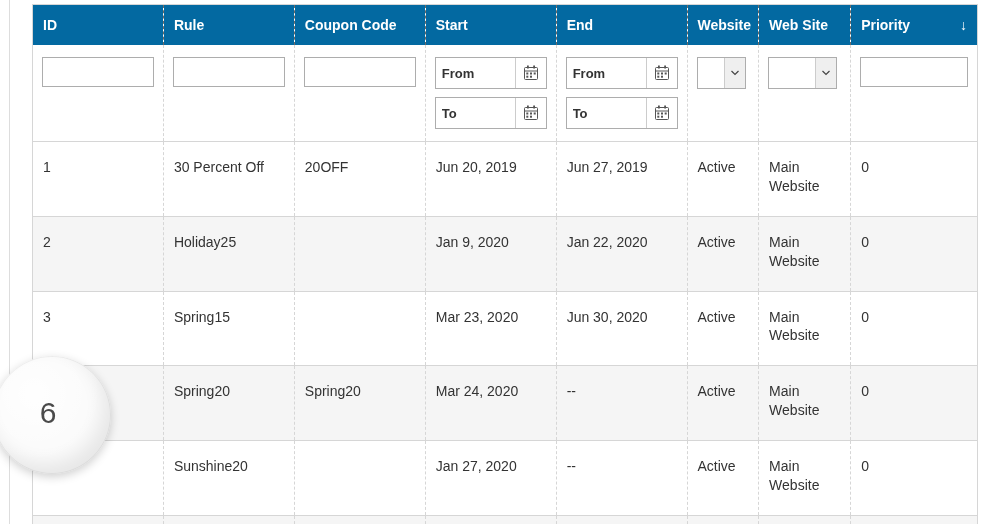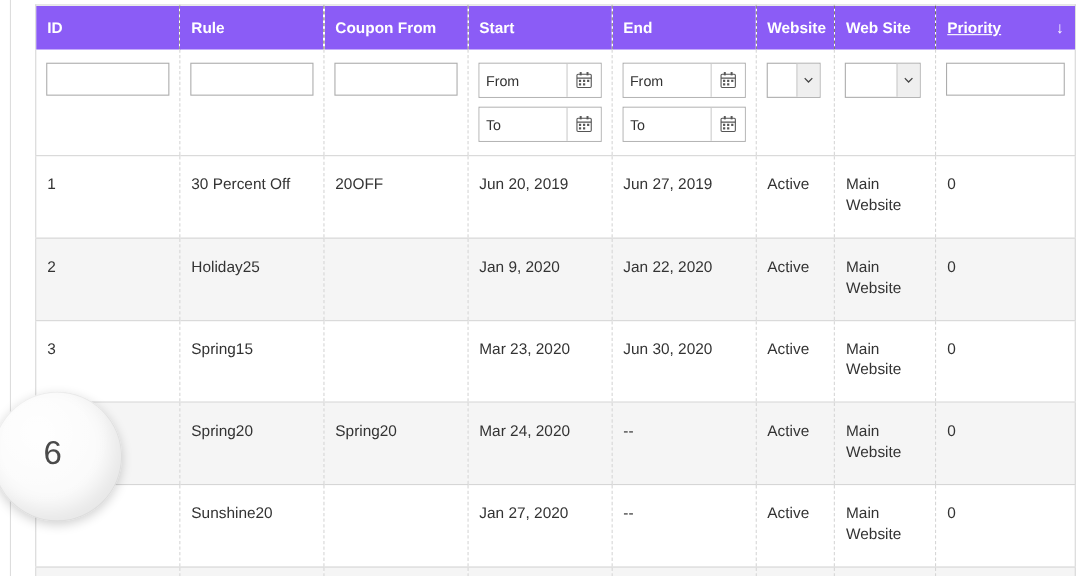--- a/index.html
+++ b/index.html
@@ -36,30 +36,30 @@
   }
   col.c-id    { width: 128px; }
   col.c-rule  { width: 128px; }
   col.c-code  { width: 128px; }
   col.c-start { width: 128px; }
   col.c-end   { width: 128px; }
   col.c-status{ width:  70px; }
   col.c-web   { width:  90px; }
   col.c-prio  { width: 124px; }
   thead th {
-    background: #8b5cf6;
+    background: #0369a1;
     color: #fff;
     font-weight: 600;
     font-size: 14px;
     text-align: left;
     padding: 12px 10px;
     border-right: 1px dashed #6f6a66;
     position: relative;
   }
-  thead th:last-child { border-right: none; text-decoration: underline; }
+  thead th:last-child { border-right: none; }
   .sort-arrow {
     position: absolute;
     right: 10px;
     top: 50%;
     transform: translateY(-50%);
     color: #fff;
     font-size: 14px;
   }
   tbody tr.filter-row td {
     background: #fff;
@@ -100,20 +100,21 @@
     margin-bottom: 8px;
   }
   .date-box:last-child { margin-bottom: 0; }
   .date-box input {
     flex: 1 1 auto;
     border: none;
     outline: none;
     font-size: 13px;
     padding: 0 6px;
     min-width: 0;
+    font-weight: bold;
   }
   .date-box input::placeholder { color: #333; }
   .date-box .cal-btn {
     flex: 0 0 30px;
     border-left: 1px solid #ccc;
     display: flex;
     align-items: center;
     justify-content: center;
     background: #fff;
   }
@@ -181,21 +182,21 @@
         <col class="c-start">
       <col class="c-end">
         <col class="c-status">
         <col class="c-web">
         <col class="c-prio">
     </colgroup>
     <thead>
       <tr>
         <th><span>ID</span></th>
         <th><span>Rule</span></th>
-        <th><span>Coupon From</span></th>
+        <th><span>Coupon Code</span></th>
         <th><span>Start</span></th>
         <th><span>End</span></th>
         <th><span>Website</span></th>
         <th><span>Web Site</span></th>
         <th>
           <span>Priority</span>
           <span class="sort-arrow">↓</span>
         </th>
       </tr>
     </thead>

